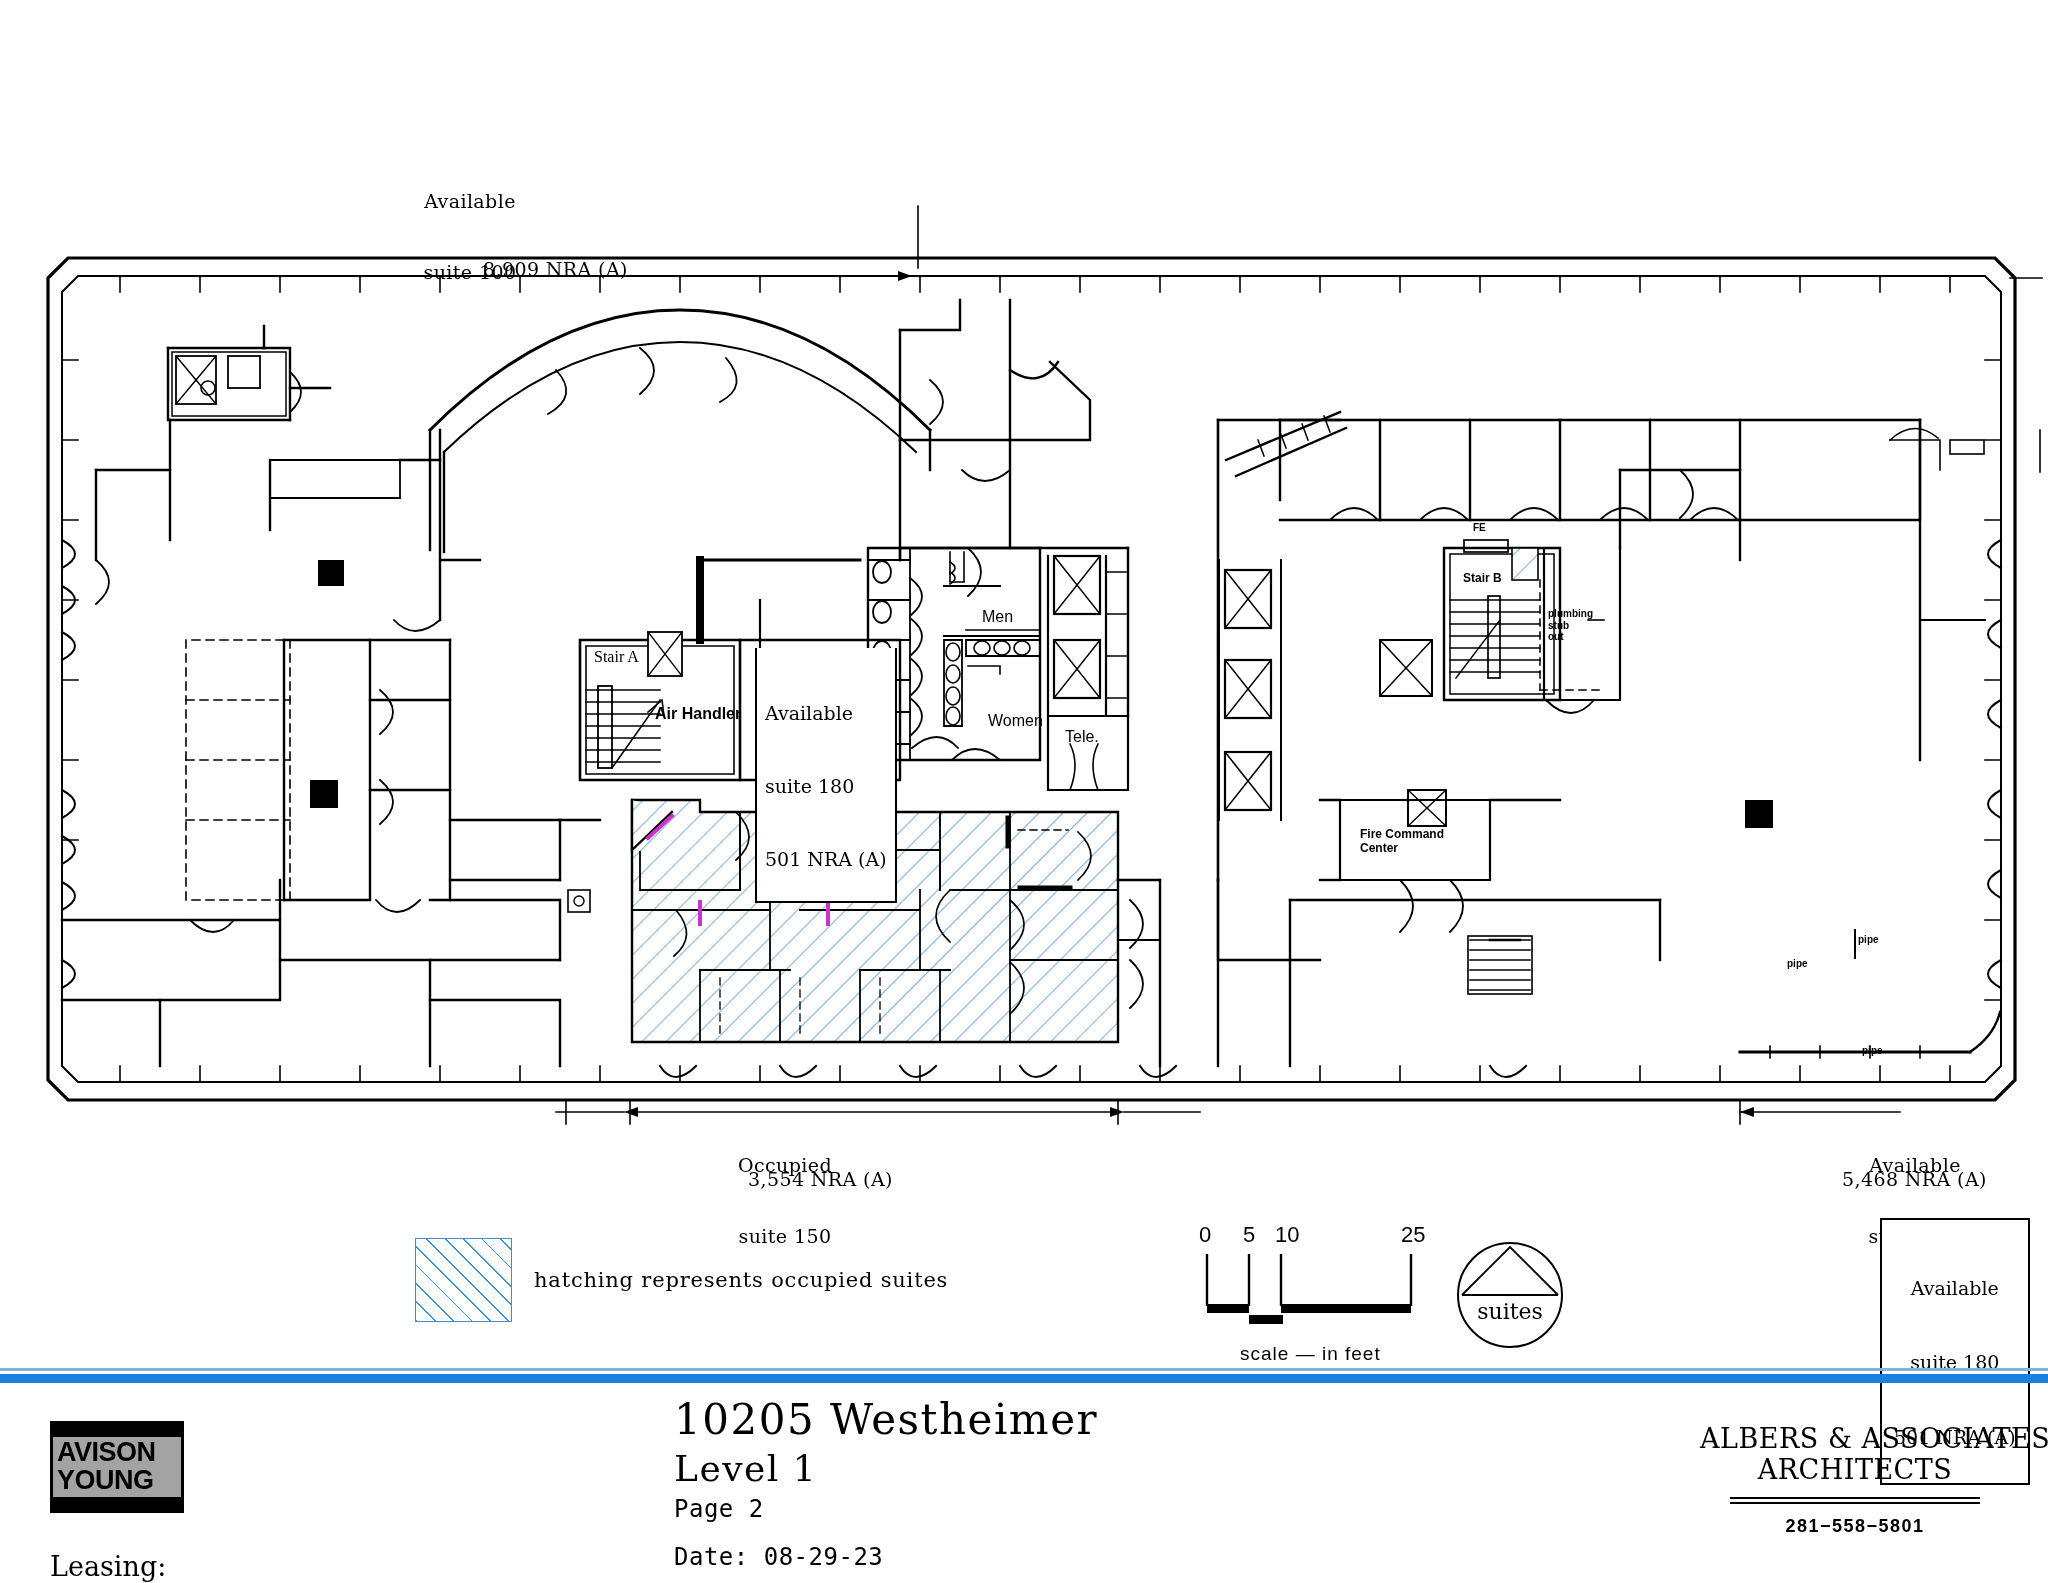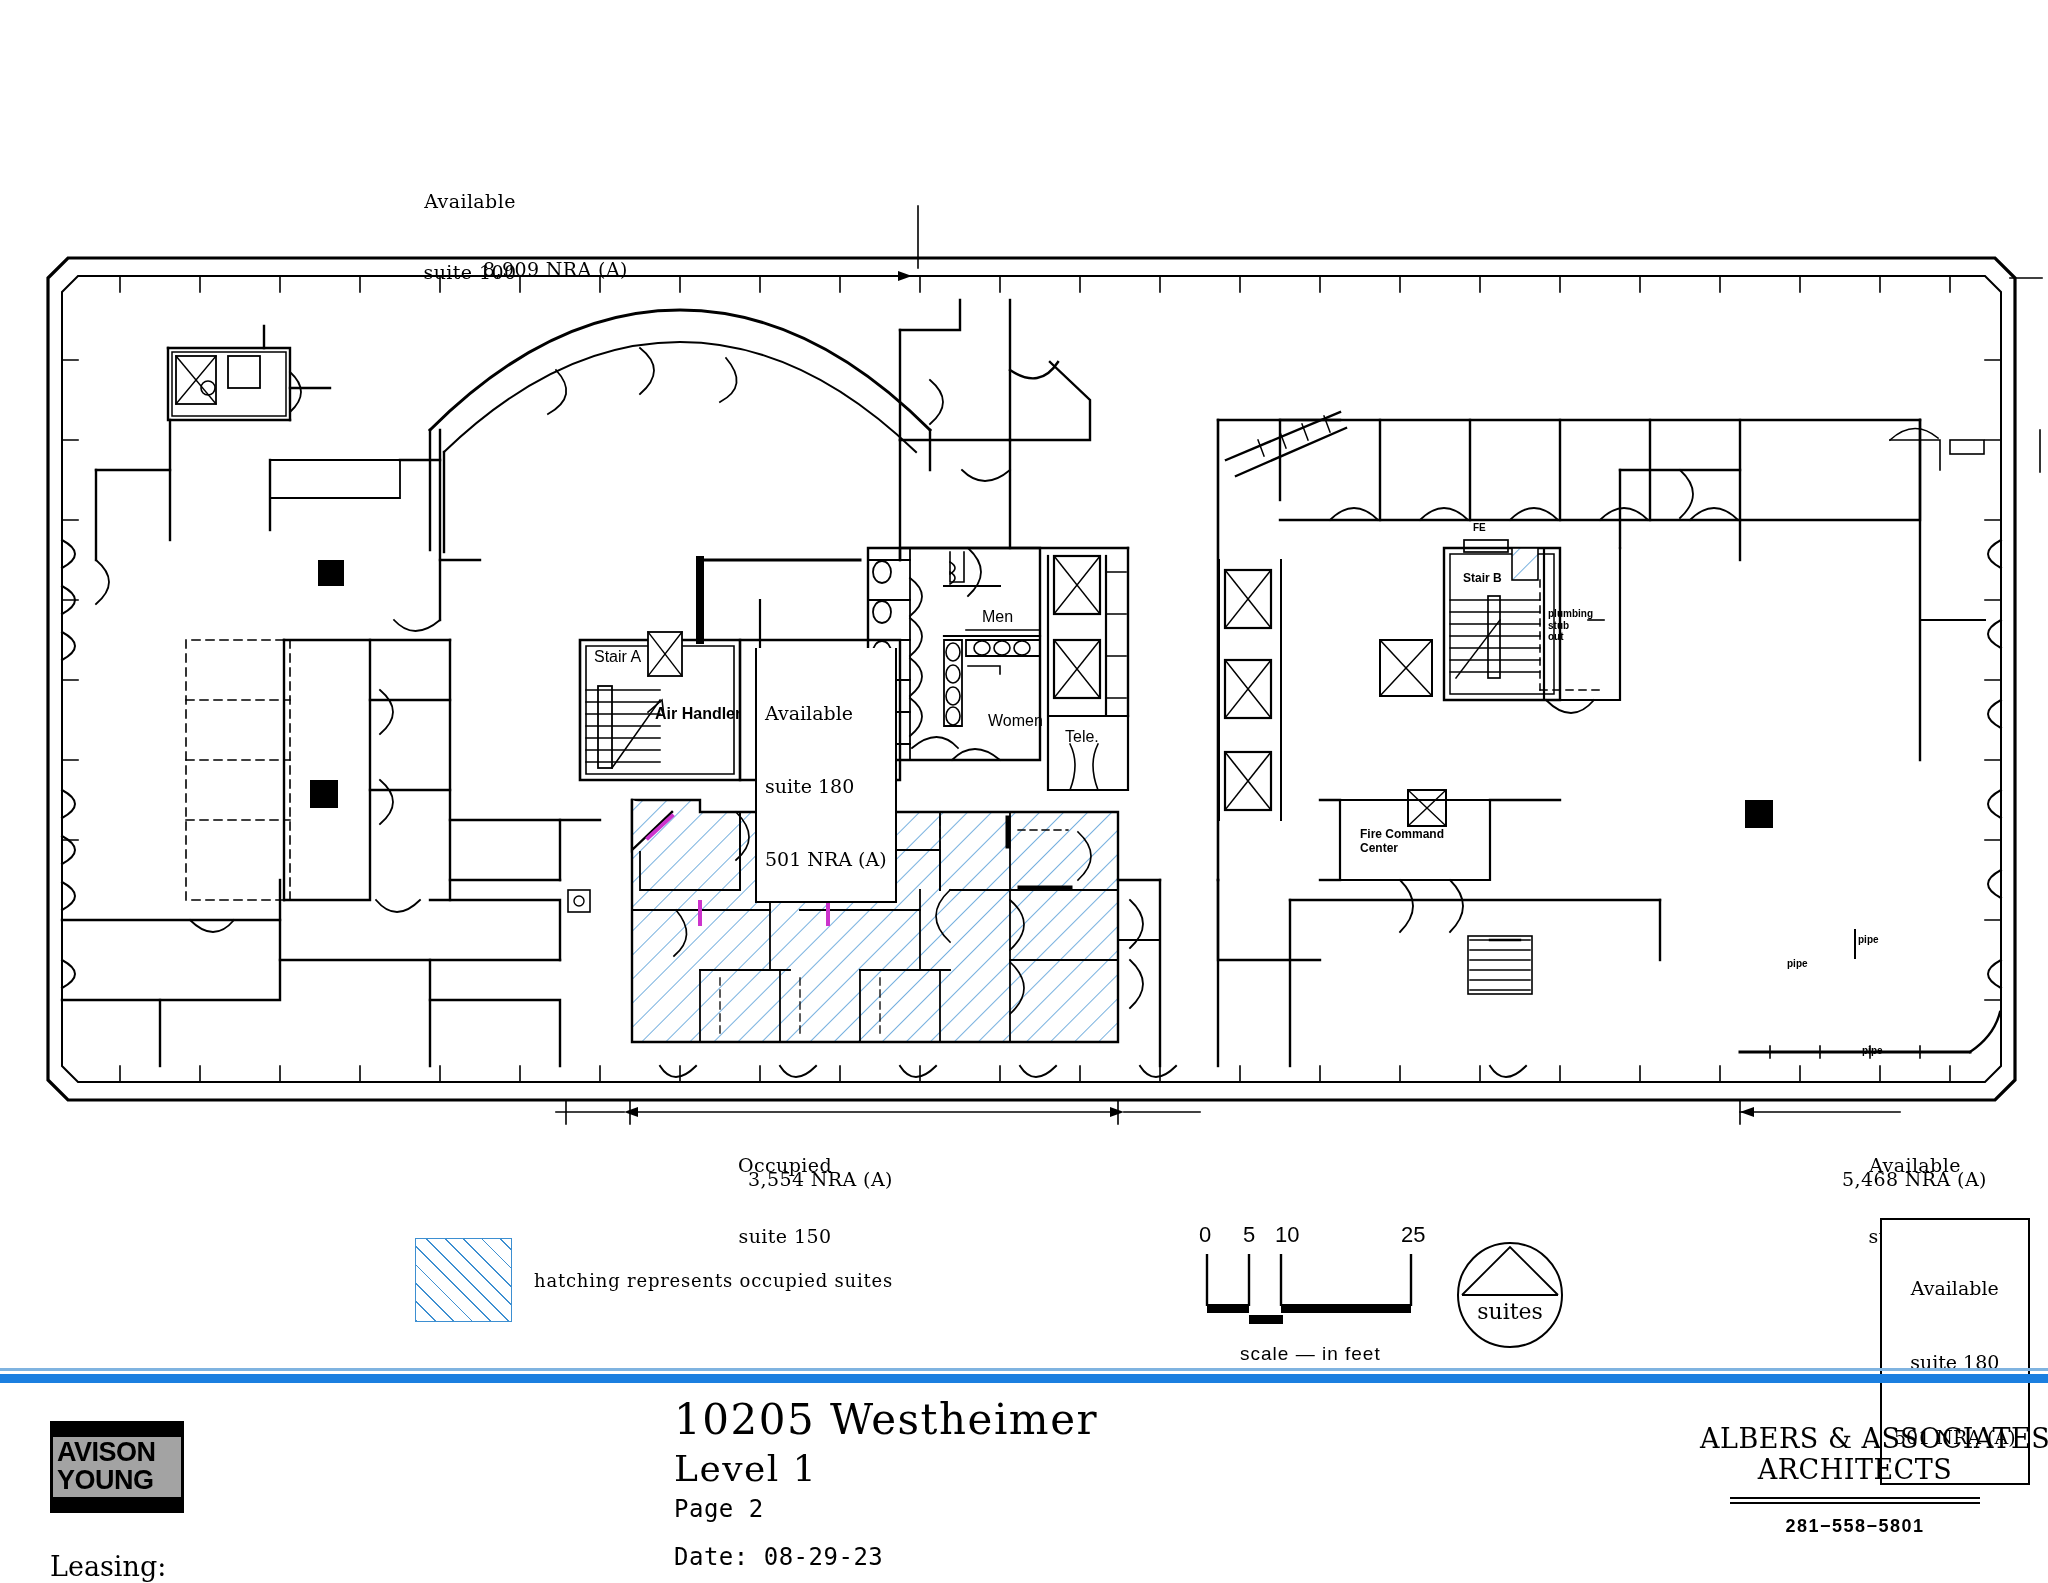--- a/index.html
+++ b/index.html
@@ -62,21 +62,21 @@
 
   
   #legend{position:absolute;left:415px;top:1238px;display:flex;align-items:center;gap:22px;}
   #legend-swatch{
     width:95px;height:82px;border:1.5px solid #3d8fd1;
     background:
       repeating-linear-gradient(45deg,
         #3d8fd1 0px,#3d8fd1 1.3px,
         rgba(255,255,255,0) 1.3px, rgba(255,255,255,0) 13px);
   }
-  #legend-text{font-family:"DejaVu Serif", serif;font-size:18px;letter-spacing:.8px;white-space:pre;}
+  #legend-text{font-family:"DejaVu Serif", serif;font-size:21px;letter-spacing:.8px;white-space:pre;}
 
   
   #scalebar{position:absolute;left:1205px;top:1222px;width:220px;}
   #scalebar .nums{position:relative;height:26px;font-family:"Liberation Sans", sans-serif;font-size:22px;}
   #scalebar .nums span{position:absolute;top:0;}
   #scale-caption{
     position:absolute;left:1240px;top:1343px;
     font-family:"Liberation Sans", sans-serif;font-size:19px;letter-spacing:1px;white-space:pre;
   }
 
@@ -542,21 +542,21 @@
   <div>suite 150</div>
 </div>
 <div class="plan-label" style="left:748px;top:1168px;">3,554 NRA (A)</div>
 
 <div class="plan-label center" style="left:1820px;top:1106px;width:190px;">
   <div>Available</div>
   <div>suite 110</div>
 </div>
 <div class="plan-label" style="left:1842px;top:1168px;">5,468 NRA (A)</div>
 
-<div class="room-label" style="left:594px;top:648px;">Stair A</div>
+<div class="room-label" style="left:594px;top:648px;font-family:Liberation Serif, serif;">Stair A</div>
 <div class="room-label" style="left:655px;top:705px;font-weight:bold;">Air Handler</div>
 <div class="room-label" style="left:982px;top:608px;">Men</div>
 <div class="room-label" style="left:988px;top:712px;">Women</div>
 <div class="room-label" style="left:1065px;top:728px;text-align:right;">Tele.</div>
 <div class="room-label small" style="left:1463px;top:572px;">Stair B</div>
 <div class="room-label tiny" style="left:1473px;top:522px;">FE</div>
 <div class="room-label tiny" style="left:1548px;top:608px;">plumbing<br>stub<br>out</div>
 <div class="room-label small" style="left:1360px;top:828px;">Fire Command<br>Center</div>
 <div class="room-label tiny" style="left:1787px;top:958px;">pipe</div>
 <div class="room-label tiny" style="left:1858px;top:934px;">pipe</div>

